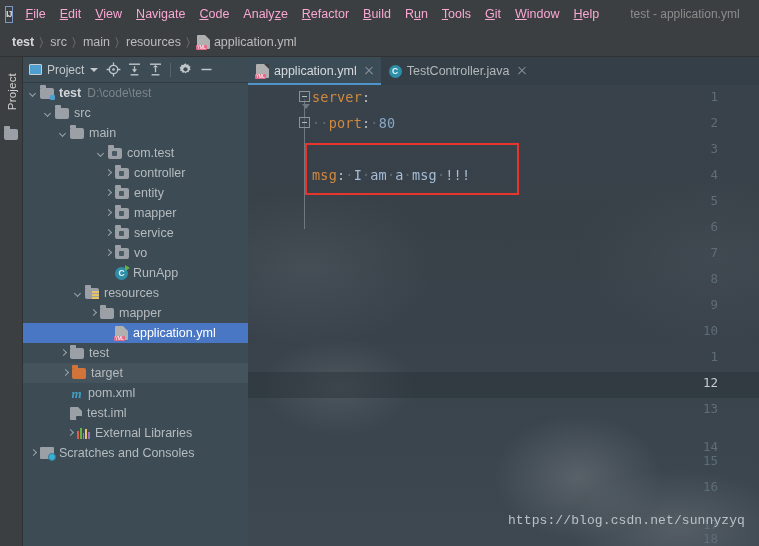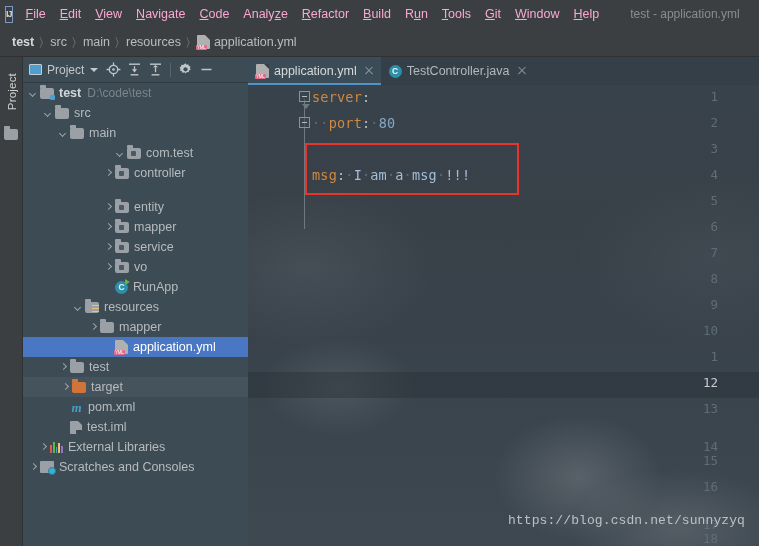--- a/index.html
+++ b/index.html
@@ -407,31 +407,31 @@
         <div class="trow" style="padding-left: 21px;">
           <span class="arrow down"></span>
           <div class="folder"></div>
           <span class="tlabel">src</span>
         </div>
         <div class="trow" style="padding-left: 36px;">
           <span class="arrow down"></span>
           <div class="folder"></div>
           <span class="tlabel">main</span>
         </div>
-        <div class="trow" style="padding-left: 93px;">
+        <div class="trow" style="padding-left: 74px;">
           <span class="arrow down"></span>
           <div class="folder pkg"></div>
           <span class="tlabel">com.test</span>
         </div>
         <div class="trow" style="padding-left: 81px;">
           <span class="arrow right"></span>
           <div class="folder pkg"></div>
           <span class="tlabel">controller</span>
         </div>
-        <div class="trow" style="padding-left: 81px; margin-top: 14px;">
+        <div class="trow" style="padding-left: 81px;">
           <span class="arrow right"></span>
           <div class="folder pkg"></div>
           <span class="tlabel">entity</span>
         </div>
         <div class="trow" style="padding-left: 81px;">
           <span class="arrow right"></span>
           <div class="folder pkg"></div>
           <span class="tlabel">mapper</span>
         </div>
         <div class="trow" style="padding-left: 81px;">
@@ -477,21 +477,21 @@
         <div class="trow" style="padding-left: 36px;">
           <span class="arrow"></span>
           <div class="m-ico">m</div>
           <span class="tlabel">pom.xml</span>
         </div>
         <div class="trow" style="padding-left: 36px;">
           <span class="arrow"></span>
           <div class="iml-ico"></div>
           <span class="tlabel">test.iml</span>
         </div>
-        <div class="trow" style="padding-left: 16px;">
+        <div class="trow" style="padding-left: 4px; margin-left: 39px;">
           <span class="arrow right"></span>
           <div class="libs-ico">
             <i style="background: rgb(224, 90, 78); height: 8px;"></i>
             <i style="background: rgb(98, 181, 67); height: 11px;"></i>
             <i style="background: rgb(79, 158, 208); height: 6px;"></i>
             <i style="background: rgb(232, 196, 106); height: 10px;"></i>
             <i style="background: rgb(155, 111, 196); height: 7px;"></i>
           </div>
           <span class="tlabel">External Libraries</span>
         </div>

